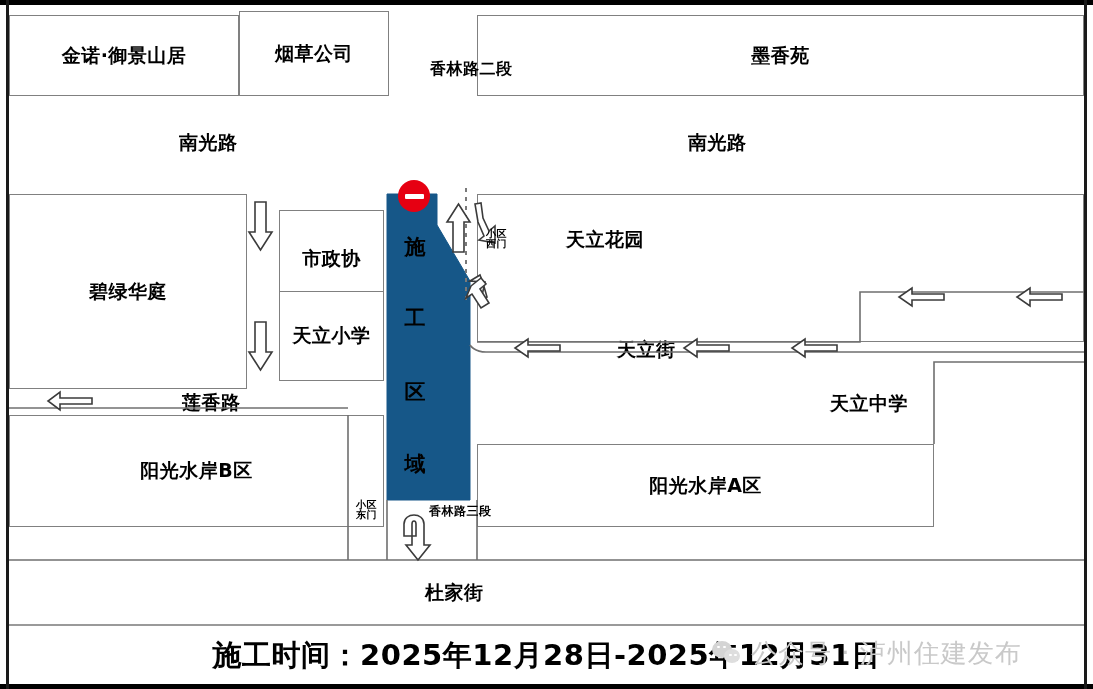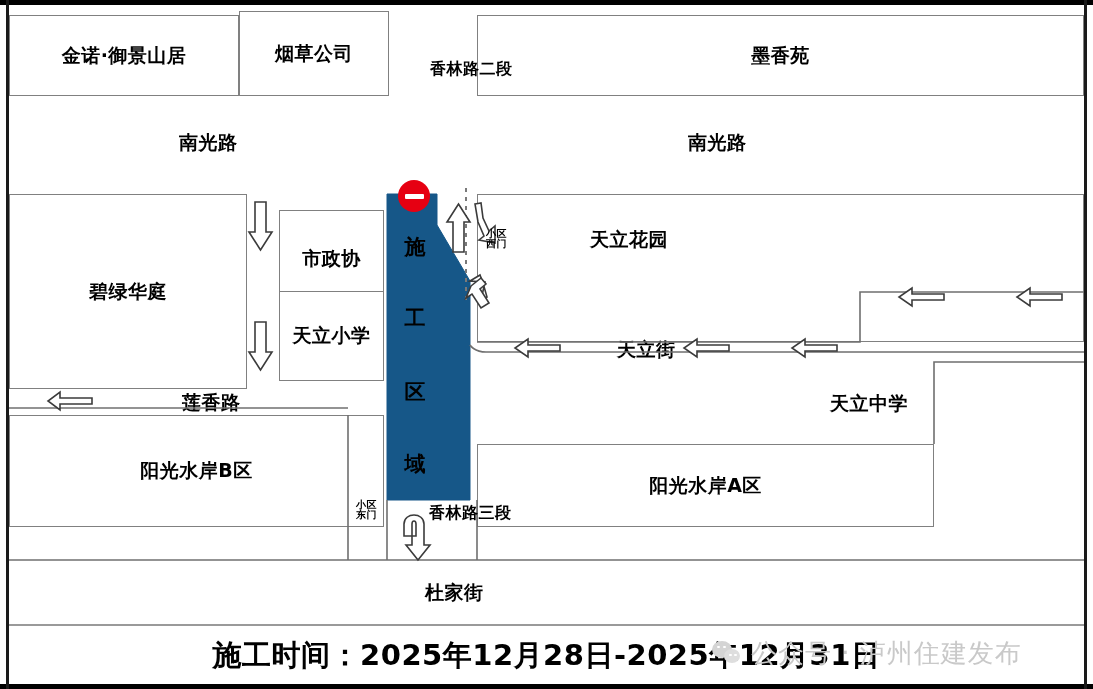--- a/index.html
+++ b/index.html
@@ -201,21 +201,21 @@
 
   <div class="blk" style="left:279px; top:210px; width:105px; height:97px;">
     <span class="blk-label">市政协</span>
   </div>
 
   <div class="blk" style="left:279px; top:291px; width:105px; height:90px;">
     <span class="blk-label">天立小学</span>
   </div>
 
   <div class="blk" style="left:477px; top:194px; width:607px; height:148px; align-items:flex-start; justify-content:flex-start;">
-    <span class="blk-label" style="margin-left:112px; margin-top:35px;">天立花园</span>
+    <span class="blk-label" style="margin-left:88px; margin-top:35px;">天立花园</span>
   </div>
 
   <div class="blk" style="left:477px; top:444px; width:457px; height:83px;">
     <span class="blk-label">阳光水岸A区</span>
   </div>
 
   <div class="blk" style="left:9px; top:415px; width:375px; height:112px;">
     <span class="blk-label">阳光水岸B区</span>
   </div>
 
@@ -280,21 +280,21 @@
   <div class="mini-label" style="left:486px; top:229px; width:26px;">
     <span>小区</span><br>
     <span>西门</span>
   </div>
 
   <div class="mini-label" style="left:356px; top:500px; width:26px;">
     <span>小区</span><br>
     <span>东门</span>
   </div>
 
-  <div class="road-label" style="left:389px; top:505px; font-size:16px;">香林路三段</div>
+  <div class="road-label" style="left:389px; top:505px; font-size:12px;">香林路三段</div>
 
   <div class="banner-sep"></div>
 
   <div id="bottom-banner">
     <span id="banner-text">施工时间：2025年12月28日-2025年12月31日</span>
   </div>
 
   <div id="watermark">
     <div class="wechat-badge">
       <div class="b1"></div>

